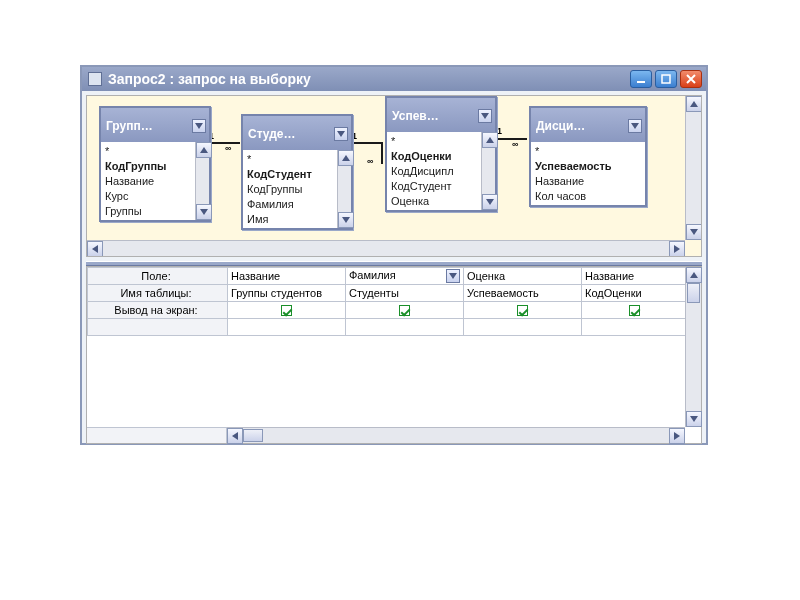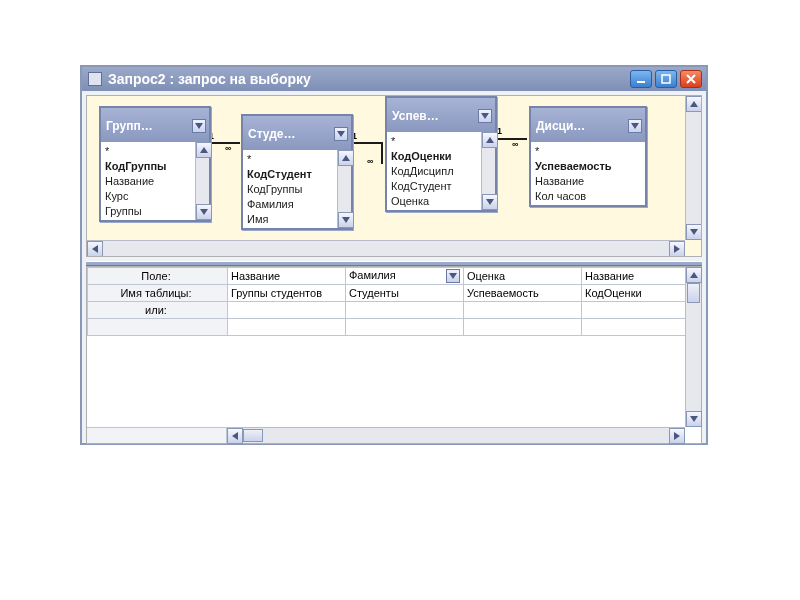--- a/index.html
+++ b/index.html
@@ -389,25 +389,33 @@
           <td><span>Название</span></td>
         </tr>
         <tr>
           <th>Имя таблицы:</th>
           <td><span>Группы студентов</span></td>
           <td><span>Студенты</span></td>
           <td><span>Успеваемость</span></td>
           <td><span>КодОценки</span></td>
         </tr>
         <tr>
-          <th>или:</th>
-          <td></td>
-          <td></td>
-          <td></td>
-          <td></td>
+          <th>Вывод на экран:</th>
+          <td class="chkcell">
+                <div class="chk"></div>
+              </td>
+          <td class="chkcell">
+                <div class="chk"></div>
+              </td>
+          <td class="chkcell">
+                <div class="chk"></div>
+              </td>
+          <td class="chkcell">
+                <div class="chk"></div>
+              </td>
         </tr>
         <tr>
           <th></th>
           <td></td>
           <td></td>
           <td></td>
           <td></td>
         </tr>
       </tbody>
         </table>

